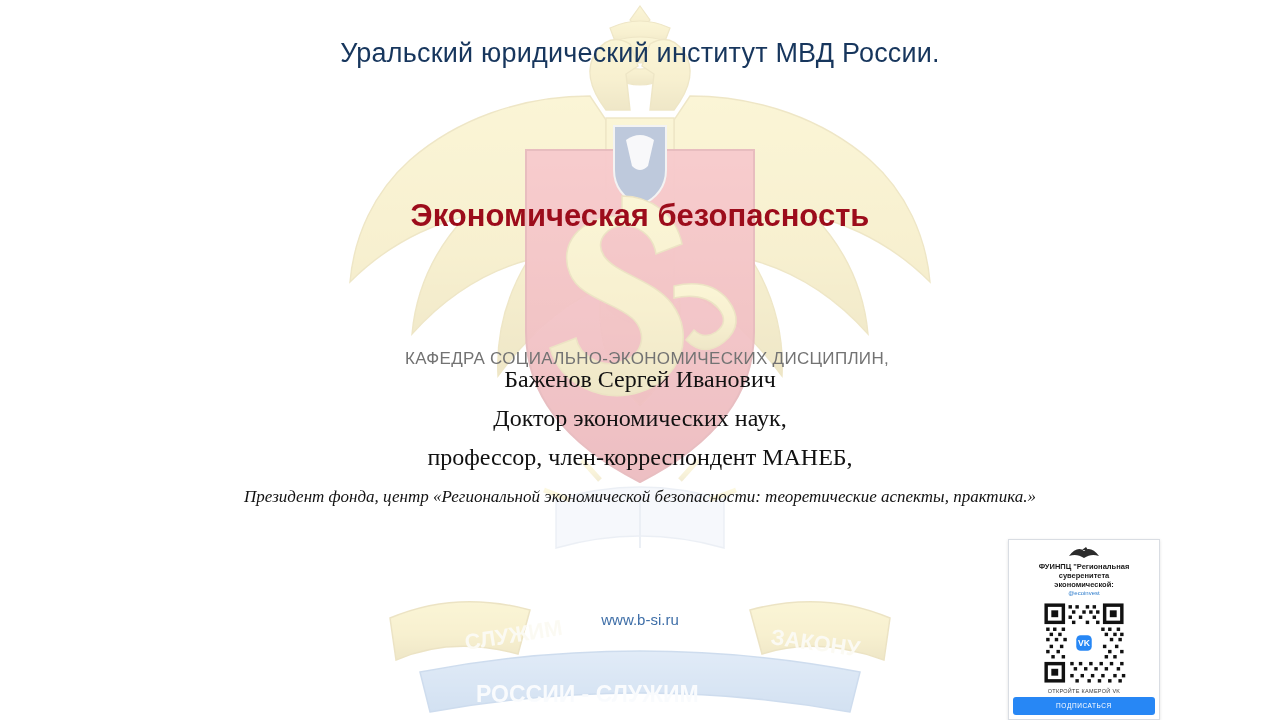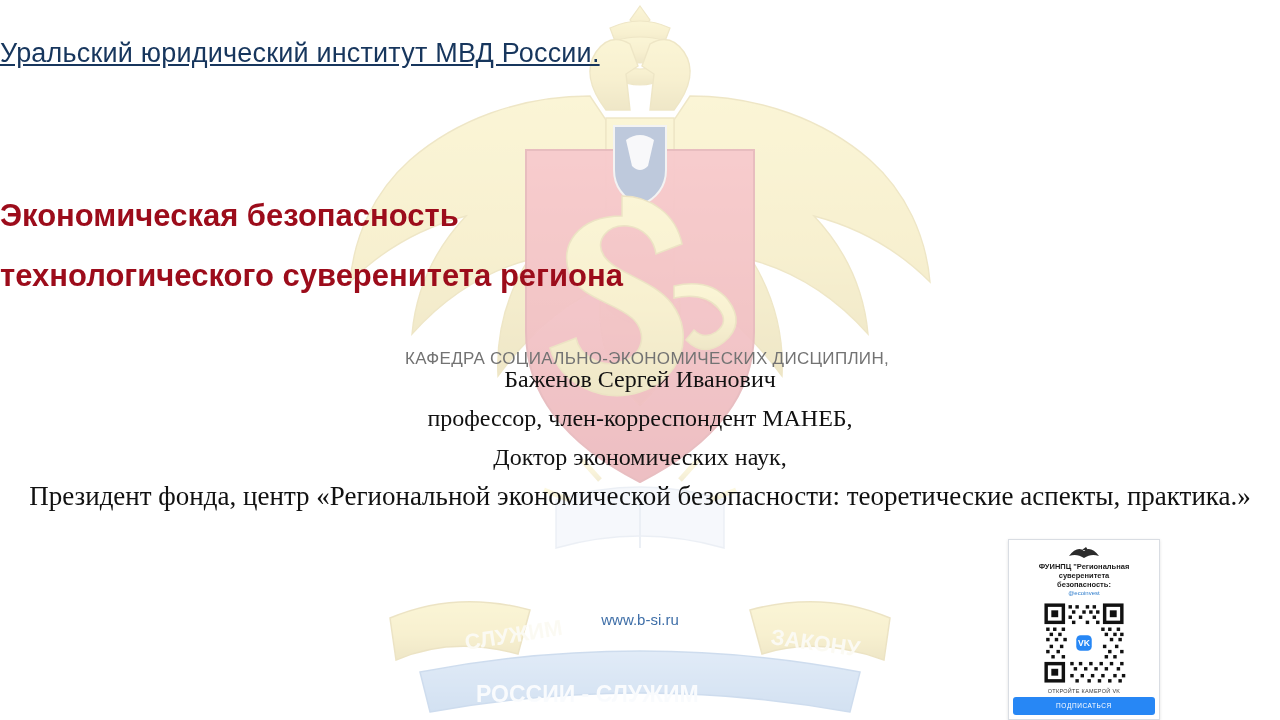--- a/index.html
+++ b/index.html
@@ -39,31 +39,32 @@
     position: absolute;
     inset: 0;
     z-index: 5;
   }
 
   .institute {
     position: absolute;
     top: 38px;
     left: 0;
     width: 100%;
+    text-align: center;
     font-size: 27px;
     color: #17365d;
     letter-spacing: 0.2px;
-    text-decoration: underline;
   }
 
   .title {
     position: absolute;
     top: 186px;
     left: 0;
     width: 100%;
+    text-align: center;
     color: #9c0c1b;
     font-size: 31px;
     font-weight: bold;
     line-height: 60px;
   }
   .title .line2 { display: block; }
 
   .department {
     position: absolute;
     top: 349px;
@@ -83,21 +84,22 @@
     text-align: center;
     font-family: "Liberation Serif", serif;
     color: #111111;
   }
   .author-block div {
     font-size: 24px;
     line-height: 39px;
     white-space: nowrap;
   }
   .author-block .wide {
-    font-size: 27px;
+    font-size: 17px;
+    font-style: italic;
   }
 
   .site {
     position: absolute;
     top: 611px;
     left: 0;
     width: 100%;
     text-align: center;
     font-size: 15px;
     color: #3f6fa8;
@@ -263,45 +265,44 @@
       <text x="206" y="702" font-family="Liberation Sans, sans-serif" font-size="23" font-weight="bold" fill="#eef3fb">РОССИИ - СЛУЖИМ</text>
     </g>
   </svg>
 
   <div class="content">
 
     <div class="institute">Уральский юридический институт МВД России.</div>
 
     <div class="title">
       <span>Экономическая безопасность</span>
-      <span class="line2">технологического суверенитета региона</span>
     </div>
 
     <div class="department">КАФЕДРА СОЦИАЛЬНО-ЭКОНОМИЧЕСКИХ  ДИСЦИПЛИН,</div>
 
     <div class="author-block">
       <div>Баженов Сергей Иванович</div>
+      <div>Доктор экономических наук,</div>
       <div>профессор, член-корреспондент МАНЕБ,</div>
-      <div>Доктор экономических наук,</div>
       <div class="wide">Президент фонда, центр «Региональной экономической безопасности: теоретические аспекты, практика.»</div>
     </div>
 
     <div class="site">www.b-si.ru</div>
   </div>
 
   <div class="qr-card">
     <svg class="qr-logo" viewBox="0 0 68 32" xmlns="http://www.w3.org/2000/svg">
       <path d="M4 22 C14 8 26 4 34 12 C42 4 54 8 64 22 C52 18 44 20 34 26 C24 20 16 18 4 22Z" fill="#2b2b2b"></path>
       <path d="M30 10 l8 -6 4 6z" fill="#2b2b2b"></path>
     </svg>
 
     <div class="qr-head">
       <div>ФУИНПЦ "Региональная</div>
       <div>суверенитета</div>
-      <div>безопасность:</div>
+      <div>экономической:</div>
     </div>
     <div class="qr-sub">@ecoinvest</div>
 
     <svg class="qr-img" viewBox="0 0 100 100" xmlns="http://www.w3.org/2000/svg">
       <rect width="100" height="100" fill="#ffffff"></rect>
       <g fill="#111111">
 
         <path d="M4 4h24v24H4z"></path>
           <path d="M8 8h16v16H8z" fill="#fff"></path>
           <path d="M12 12h8v8h-8z"></path>

